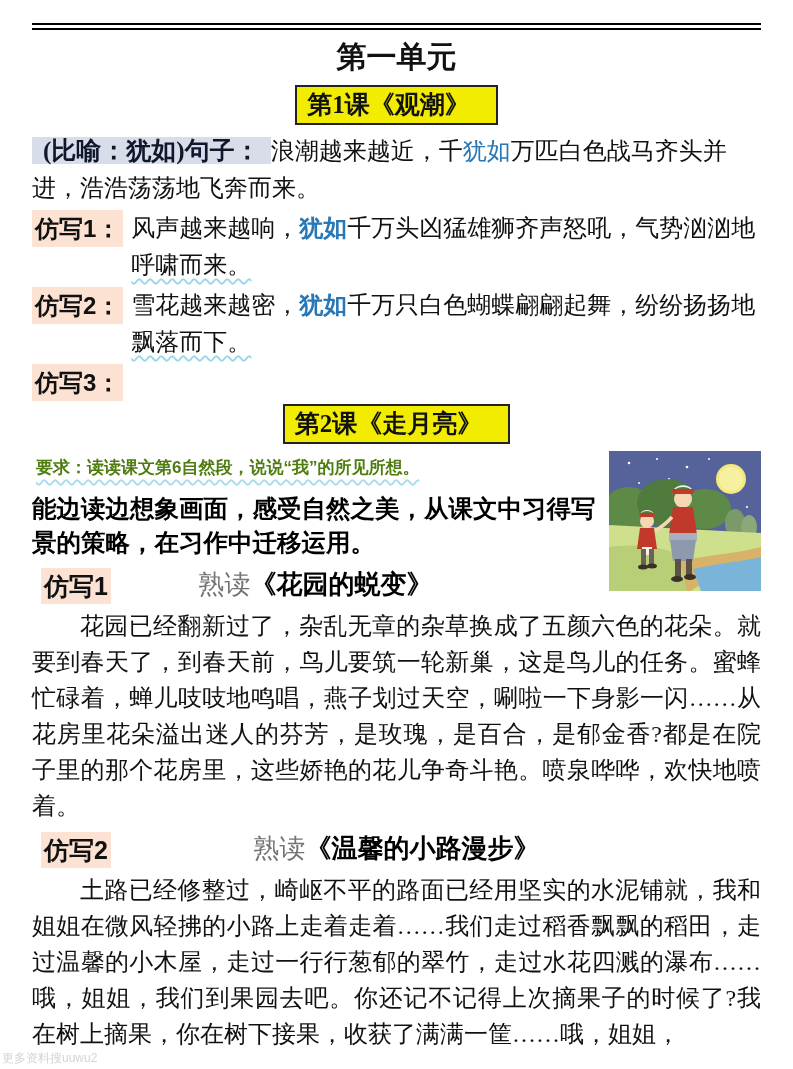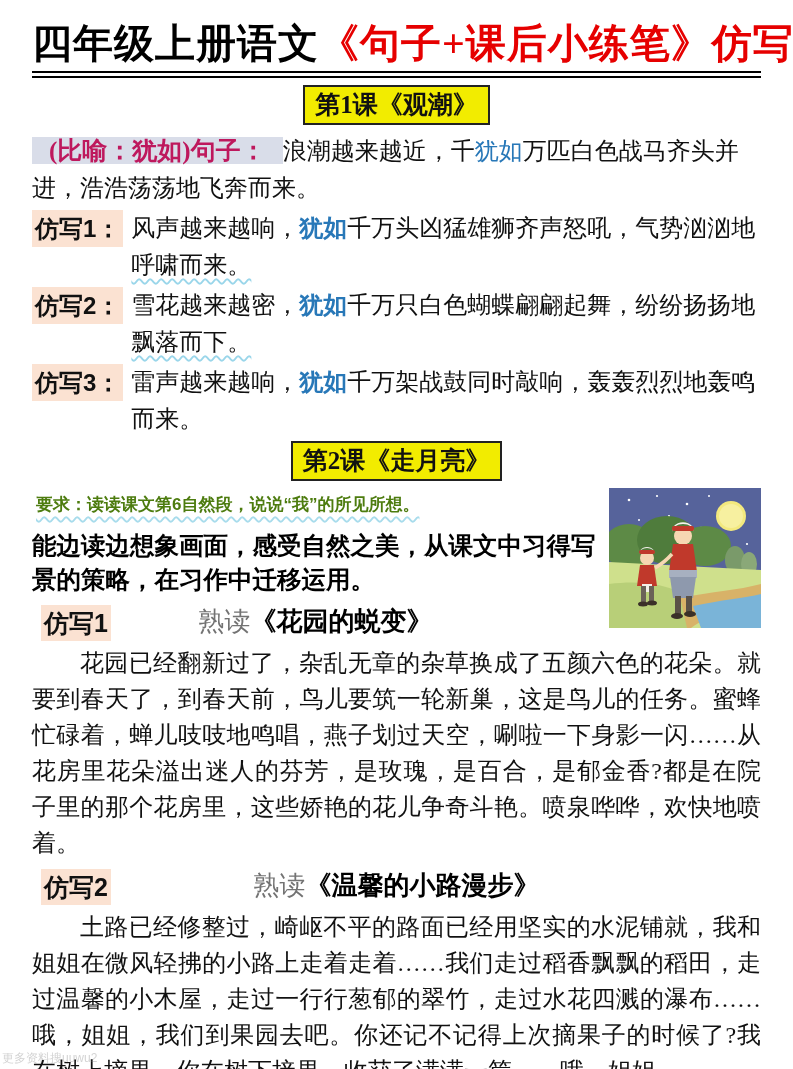--- a/index.html
+++ b/index.html
@@ -38,35 +38,35 @@
   }
 
   
   .badge-row { text-align: center; margin: 2px 0 7px 0; }
   .lesson-badge {
     display: inline-block;
     background: #f2ec00;
     border: 2px solid #222;
     font-size: 25px;
     font-weight: bold;
-    padding: 1px 10px 2px 10px;
+    padding: 1px 26px 2px 10px;
   }
 
   
   .example {
     font-size: 24px;
     line-height: 37px;
     margin: 4px 0 2px 0;
   }
   .label-blue {
     background: #d9dde9;
-    color: #be185d;
+    color: #0f172a;
     font-weight: bold;
     font-size: 25px;
-    padding: 0 17px;
+    padding: 0 11px;
     text-align: center;
   }
   .kw { color: #2878b8; }
   .kw-b { color: #2878b8; font-weight: bold; }
 
   
   .imit {
     display: flex;
     align-items: flex-start;
     font-size: 24px;
@@ -152,22 +152,22 @@
     font-size: 12px;
     color: rgba(140,140,140,0.38);
     font-family: "Liberation Sans", "DejaVu Sans", sans-serif;
   }
 </style>
 </head>
 <body>
 
 <div class="page">
 
-  <div class="main-title"><span class="t-black">四年级上册语文</span><span class="t-red">《句子+课后小练笔》仿写</span></div>
   <div class="double-rule"></div>
+  <div class="unit-title">第一单元</div>
 
   <div class="badge-row">
     <span class="lesson-badge">第1课《观潮》</span>
   </div>
 
   <p class="example"><span class="label-blue">(比喻：犹如)句子：</span><span>浪潮越来越近，千</span><span class="kw">犹如</span><span>万匹白色战马齐头并进，浩浩荡荡地飞奔而来。</span></p>
 
   <div class="imit">
     <span class="label-peach">仿写1：</span>
     <div class="imit-text">
@@ -179,24 +179,20 @@
   <div class="imit">
     <span class="label-peach">仿写2：</span>
     <div class="imit-text">
       <span class="u-orange"><span>雪花越来越密，</span><span class="kw-b">犹如</span><span>千万只白色蝴蝶翩翩起舞，纷纷扬扬地</span></span><br>
       <span class="u-bluewavy">飘落而下。</span>
     </div>
   </div>
 
   <div class="imit">
     <span class="label-peach">仿写3：</span>
-    <div class="imit-text">
-      <span class="u-orange"><span>雷声越来越响，</span><span class="kw-b">犹如</span><span>千万架战鼓同时敲响，轰轰烈烈地轰鸣</span></span><br>
-      <span class="u-orange">而来。</span>
-    </div>
   </div>
 
   <div class="badge-row">
     <span class="lesson-badge">第2课《走月亮》</span>
   </div>
 
   <div class="lesson2-body">
     <svg class="moon-pic" viewBox="0 0 152 140" xmlns="http://www.w3.org/2000/svg">
       <rect x="0" y="0" width="152" height="140" fill="#56639b"></rect>
       <circle cx="122" cy="28" r="15" fill="#f3e97e"></circle>

